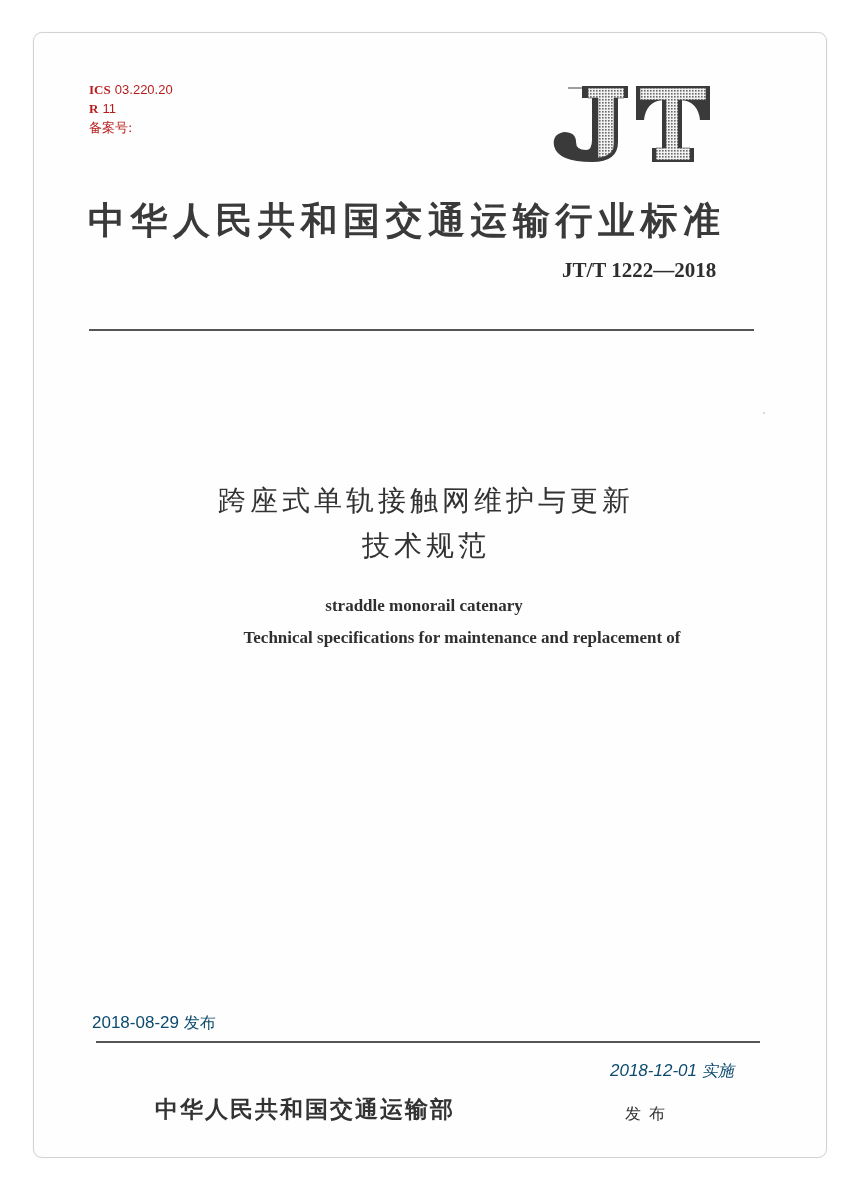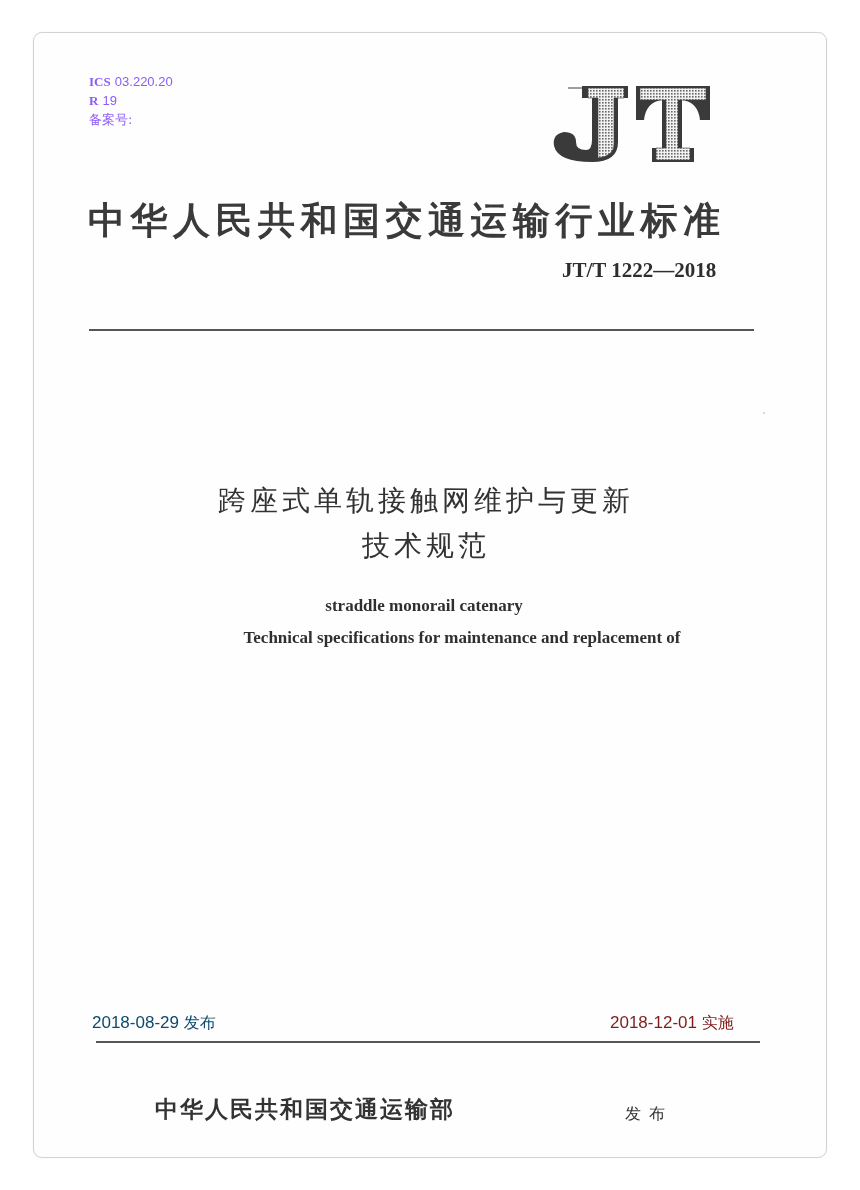--- a/index.html
+++ b/index.html
@@ -22,24 +22,24 @@
     width: 792px;
     height: 1124px;
     border: 1.5px solid #d2d2d2;
     border-radius: 9px;
     background: #fefefe;
     box-shadow: 0 0 2px rgba(0,0,0,0.06);
   }
   .meta {
     position: absolute;
     left: 89px;
-    top: 72px;
+    top: 80px;
     font-size: 13px;
     line-height: 19px;
-    color: #8b5cf6;
+    color: #b91c1c;
   }
   .meta .line { display: block; white-space: pre; }
   .meta .bold { font-family: "Liberation Serif", serif; font-weight: bold; }
   .meta .num { font-family: "Liberation Sans", sans-serif; }
   .meta .cn { font-family: "DejaVu Sans", sans-serif; font-size: 13px; }
 
   .logo {
     position: absolute;
     left: 548px;
     top: 84px;
@@ -109,25 +109,26 @@
     left: 92px;
     top: 1013px;
     font-family: "Liberation Sans", sans-serif;
     font-size: 17px;
     color: #0c4a6e;
     white-space: nowrap;
   }
   .date-effect {
     position: absolute;
     left: 610px;
-    top: 1013px;
+    top: 1061px;
     font-family: "Liberation Sans", sans-serif;
     font-size: 17px;
-    color: #7f1d1d;
-    white-space: nowrap;
+    color: #0c4a6e;
+    white-space: nowrap;
+    font-style: italic;
   }
   .date-issue .cn, .date-effect .cn {
     font-family: "DejaVu Sans", sans-serif;
     font-size: 16px;
   }
   .rule-bottom {
     position: absolute;
     left: 96px;
     top: 1041px;
     width: 664px;
@@ -165,21 +166,21 @@
     border-radius: 1px;
   }
 </style>
 </head>
 <body>
 
 <div class="page"></div>
 
 <div class="meta">
   <span class="line"><span class="bold">ICS</span> <span class="num">03.220.20</span></span>
-  <span class="line"><span class="bold">R</span> <span class="num">19</span></span>
+  <span class="line"><span class="bold">R</span> <span class="num">11</span></span>
   <span class="line cn">备案号:</span>
 </div>
 
 <div class="logo">
   <svg width="166" height="80" viewBox="0 0 166 80" xmlns="http://www.w3.org/2000/svg">
     <defs>
       <pattern id="dots" width="3" height="3" patternUnits="userSpaceOnUse">
         <rect width="3" height="3" fill="#f2f2f2"></rect>
         <rect x="0" y="0" width="1.6" height="1.6" fill="#6a6a6a"></rect>
       </pattern>

